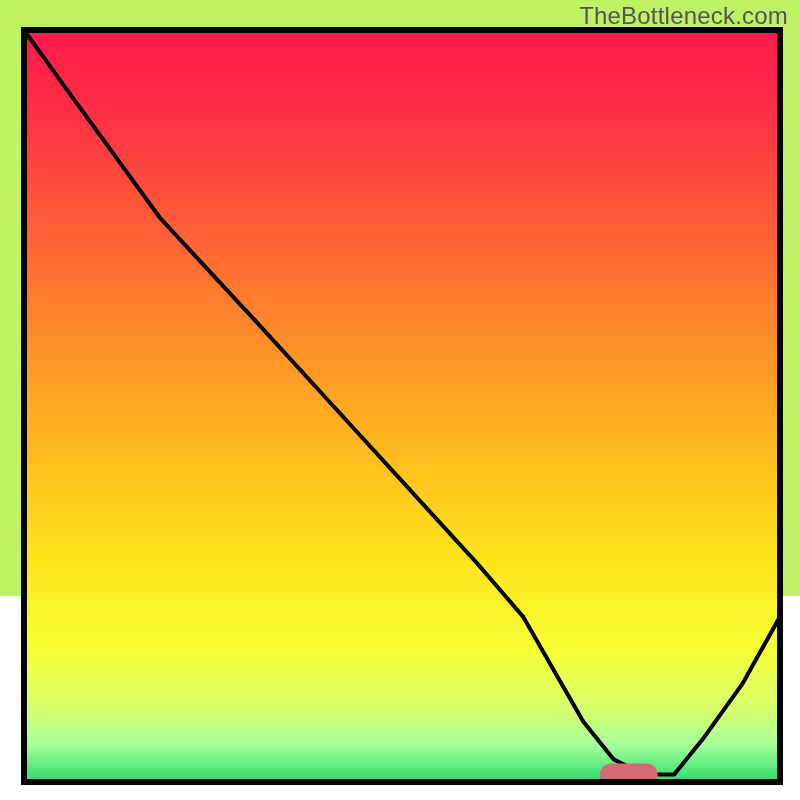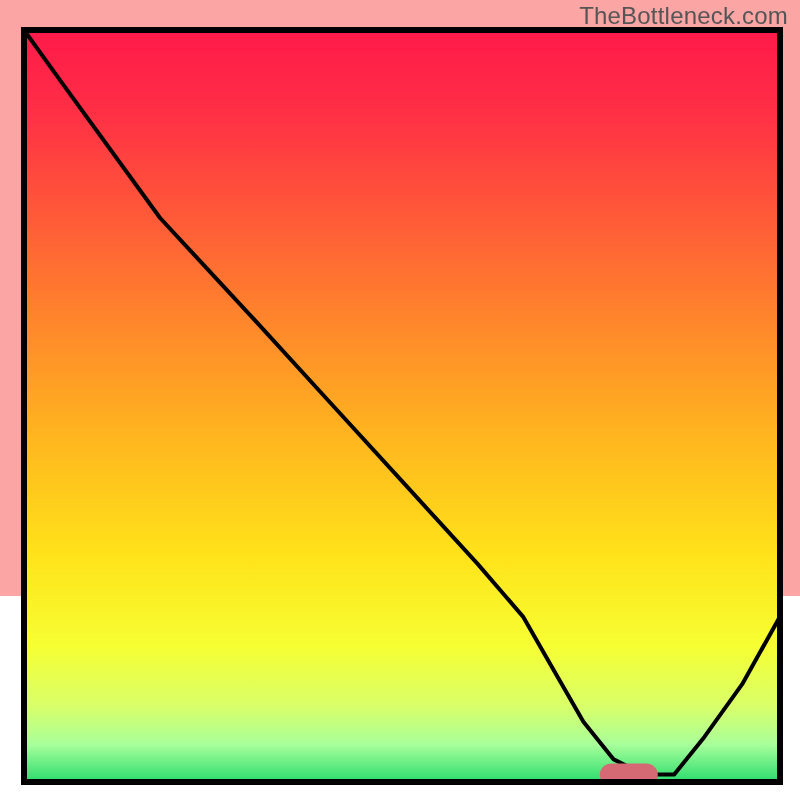--- a/index.html
+++ b/index.html
@@ -8,21 +8,21 @@
     width: 800px;
     height: 800px;
     overflow: hidden;
     background: #ffffff;
     font-family: Arial, Helvetica, sans-serif;
   }
   .chart-container {
     position: relative;
     width: 800px;
     height: 596px;
-    background: #fca5a5;
+    background: #bef264;
   }
   .watermark {
     position: absolute;
     top: 2px;
     right: 12px;
     color: #555;
     font-size: 24px;
     font-weight: 500;
     z-index: 10;
     letter-spacing: 0.2px;

